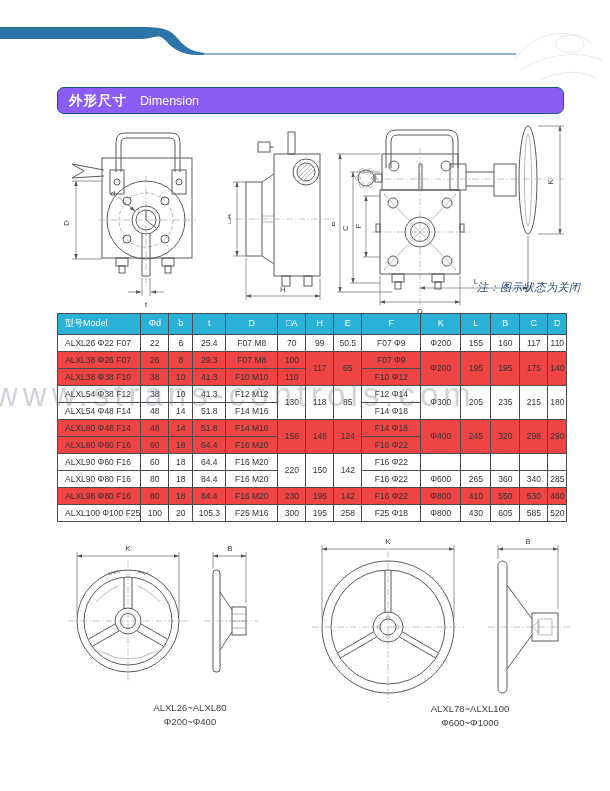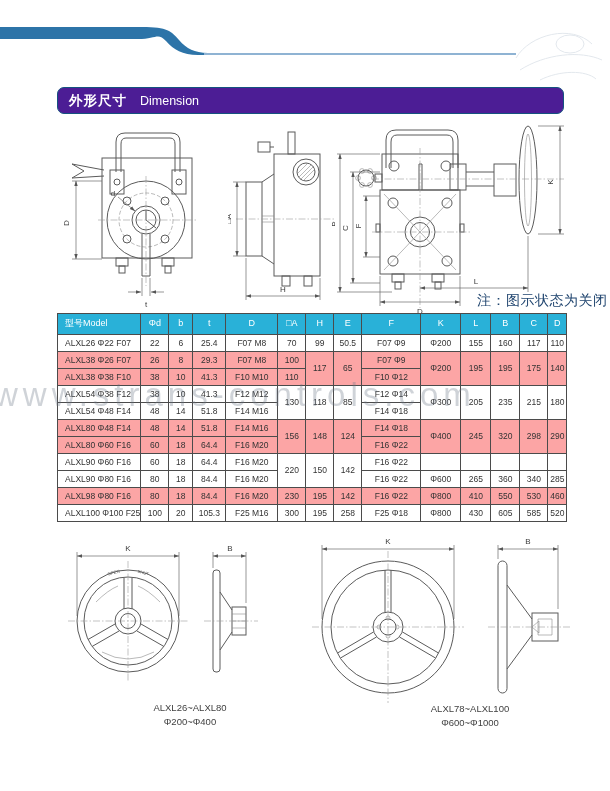--- a/index.html
+++ b/index.html
@@ -1,41 +1,41 @@
 <!DOCTYPE html>
 <html><head>
 <meta charset="utf-8">
 <style>
   html,body{margin:0;padding:0;}
   body{width:610px;height:791px;position:relative;background:#ffffff;overflow:hidden;
        font-family:"Liberation Sans","DejaVu Sans",sans-serif;}
   .abs{position:absolute;}
 
   
-  .title-bar{left:57px;top:87px;width:494px;height:25px;background:#4c1d95;
+  .title-bar{left:57px;top:87px;width:494px;height:25px;background:#8b5cf6;
     border:1px solid #15537f;border-radius:7px;display:flex;align-items:center;
     padding-left:11px;color:#fff;}
   .title-zh{font-size:13.5px;font-weight:bold;letter-spacing:1px;}
   .title-en{font-size:12.5px;margin-left:13px;}
 
   
-  .note{left:477px;top:292px;font-size:14px;color:#20456f;letter-spacing:0.5px;}
+  .note{left:477px;top:280px;font-size:11px;color:#20456f;letter-spacing:0.5px;font-style:italic;}
 
   
   .watermark{left:-6px;top:376px;font-size:33px;letter-spacing:5px;color:#6e7887;
     opacity:0.32;white-space:nowrap;z-index:6;pointer-events:none;}
 
   
   table.dim{position:absolute;left:57px;top:313px;border-collapse:collapse;
     table-layout:fixed;font-size:8.5px;color:#333;z-index:2;}
   table.dim td, table.dim th{border:1px solid #4b4b4b;text-align:center;padding:0;
     height:16px;line-height:1.05;overflow:hidden;white-space:nowrap;}
   table.dim th{background:#29b1d8;color:#ffffff;font-weight:normal;font-size:9px;height:20px;margin-left:32px;}
   table.dim .model{text-align:left;padding-left:7px;}
-  table.dim tr.shade td{background:#fca5a5;}
+  table.dim tr.shade td{background:#ef4444;}
 
   
   .o{fill:none;stroke:#5b5b5b;stroke-width:1;}
   .tn{fill:none;stroke:#8a8a8a;stroke-width:0.6;}
   .dm{fill:none;stroke:#6b6b6b;stroke-width:0.7;}
   .cl{fill:none;stroke:#9a9a9a;stroke-width:0.6;stroke-dasharray:7 2 1.5 2;}
   text.dl{font-size:8px;fill:#3c3c3c;}
   text.cap{font-size:9.5px;fill:#3f3f3f;text-anchor:middle;}
   text.tt{font-size:4.3px;fill:#555;}
 </style>

